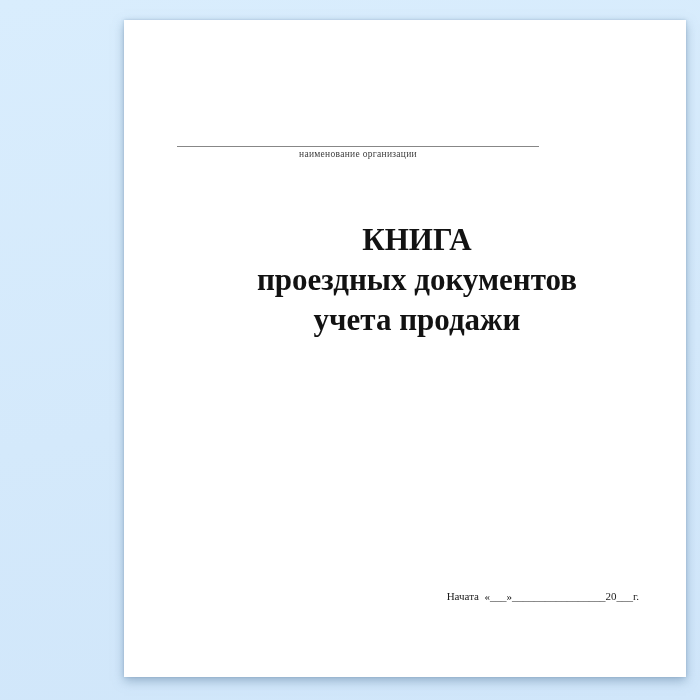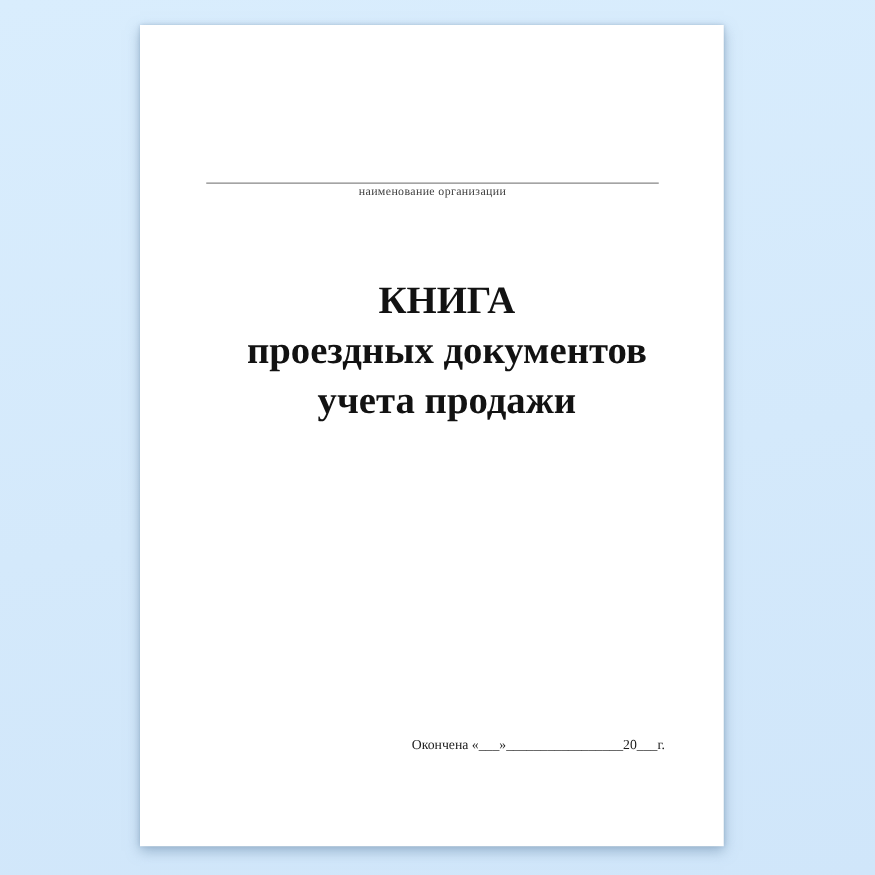--- a/index.html
+++ b/index.html
@@ -13,23 +13,23 @@
     font-family: "Liberation Serif", serif;
   }
   .scene {
     position: relative;
     width: 700px;
     height: 700px;
     background: linear-gradient(170deg, #d9edfd 0%, #d4e9fb 55%, #d0e6fa 100%);
   }
   .page {
     position: absolute;
-    left: 112px;
+    left: 124px;
     top: 20px;
-    width: 467px;
+    width: 562px;
     height: 657px;
     background: #ffffff;
     box-shadow: 0 4px 10px rgba(104, 136, 168, 0.55),
                 0 0 3px rgba(104, 136, 168, 0.35);
   }
   .org-block {
     position: absolute;
     left: 53px;
     top: 126px;
     width: 362px;
@@ -79,17 +79,17 @@
       <div class="org-label">наименование организации</div>
     </div>
 
     <div class="title-block">
       <div>КНИГА</div>
       <div>проездных документов</div>
       <div>учета продажи</div>
     </div>
 
     <div class="dates-block">
-      <div>Окончена «___»_________________20___г.</div>
+      <div>Начата  «___»_________________20___г.</div>
     </div>
 
   </div>
 </div>
 
 </body></html>

